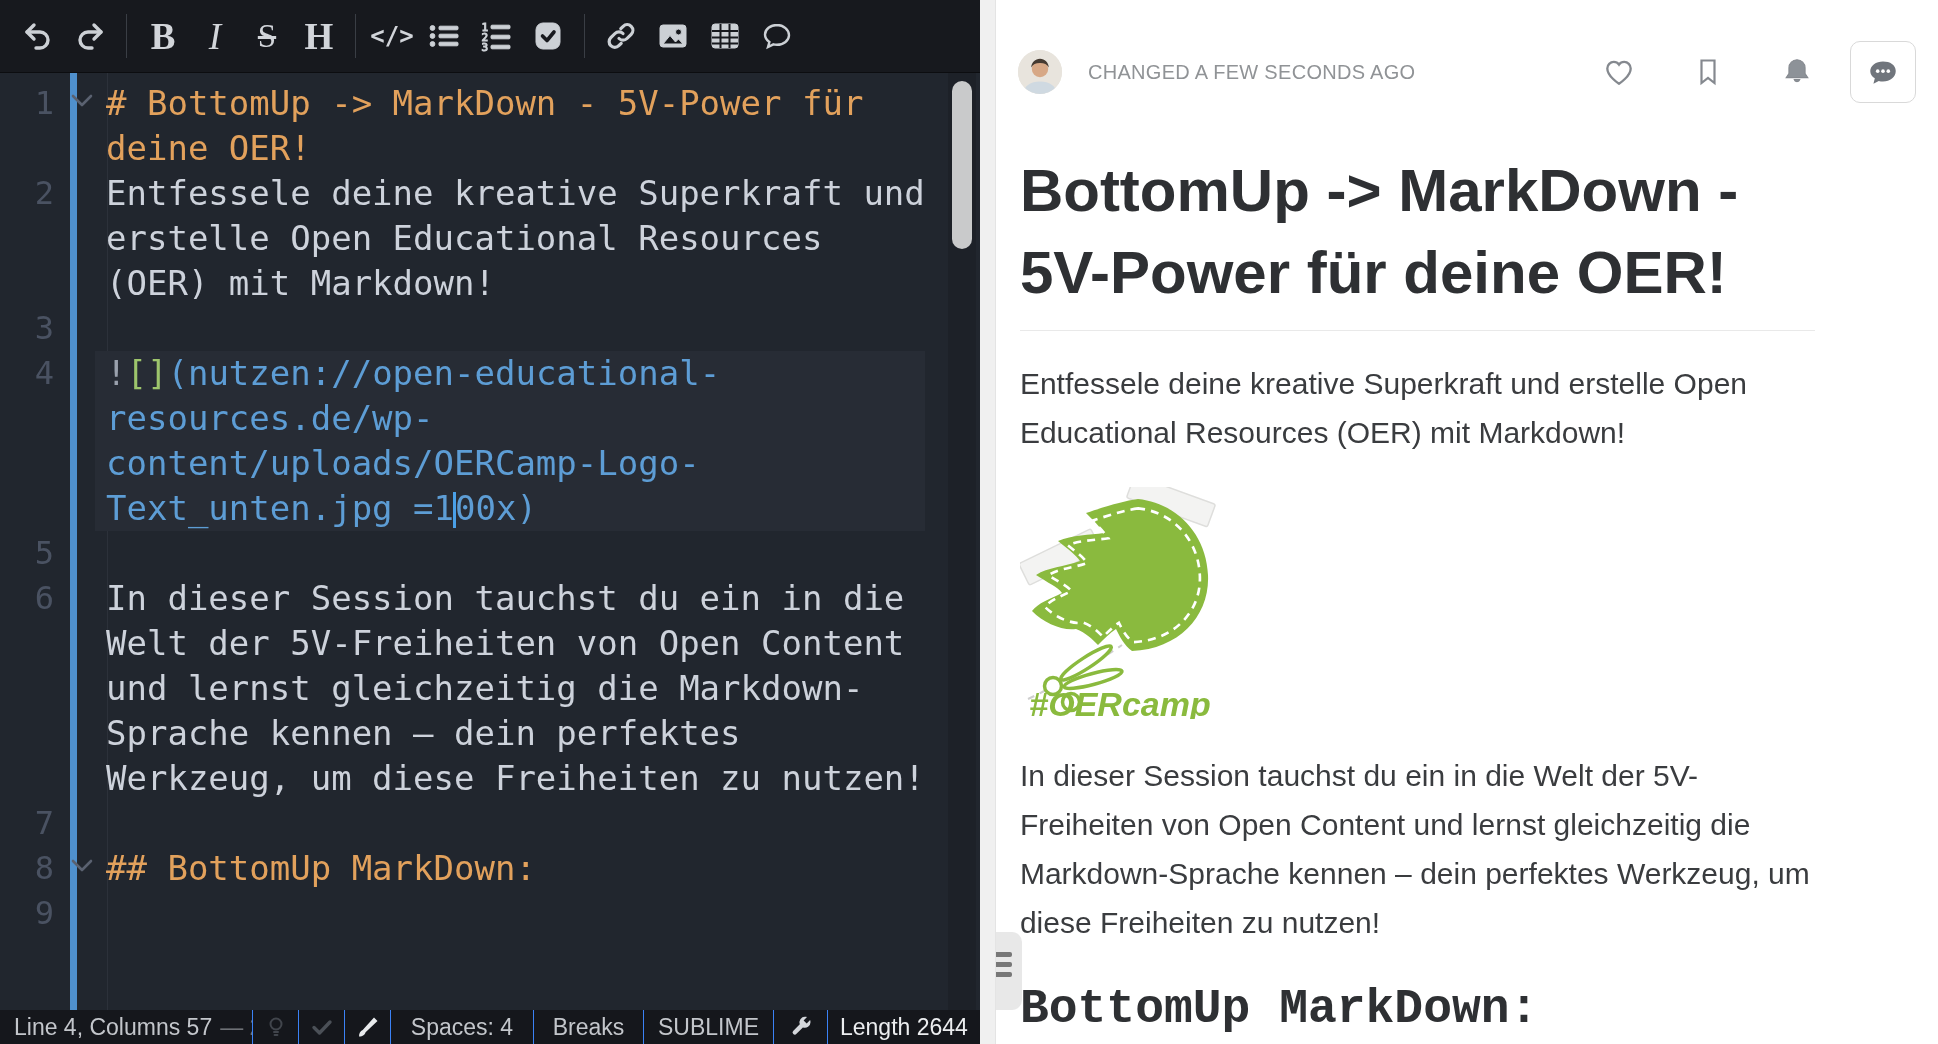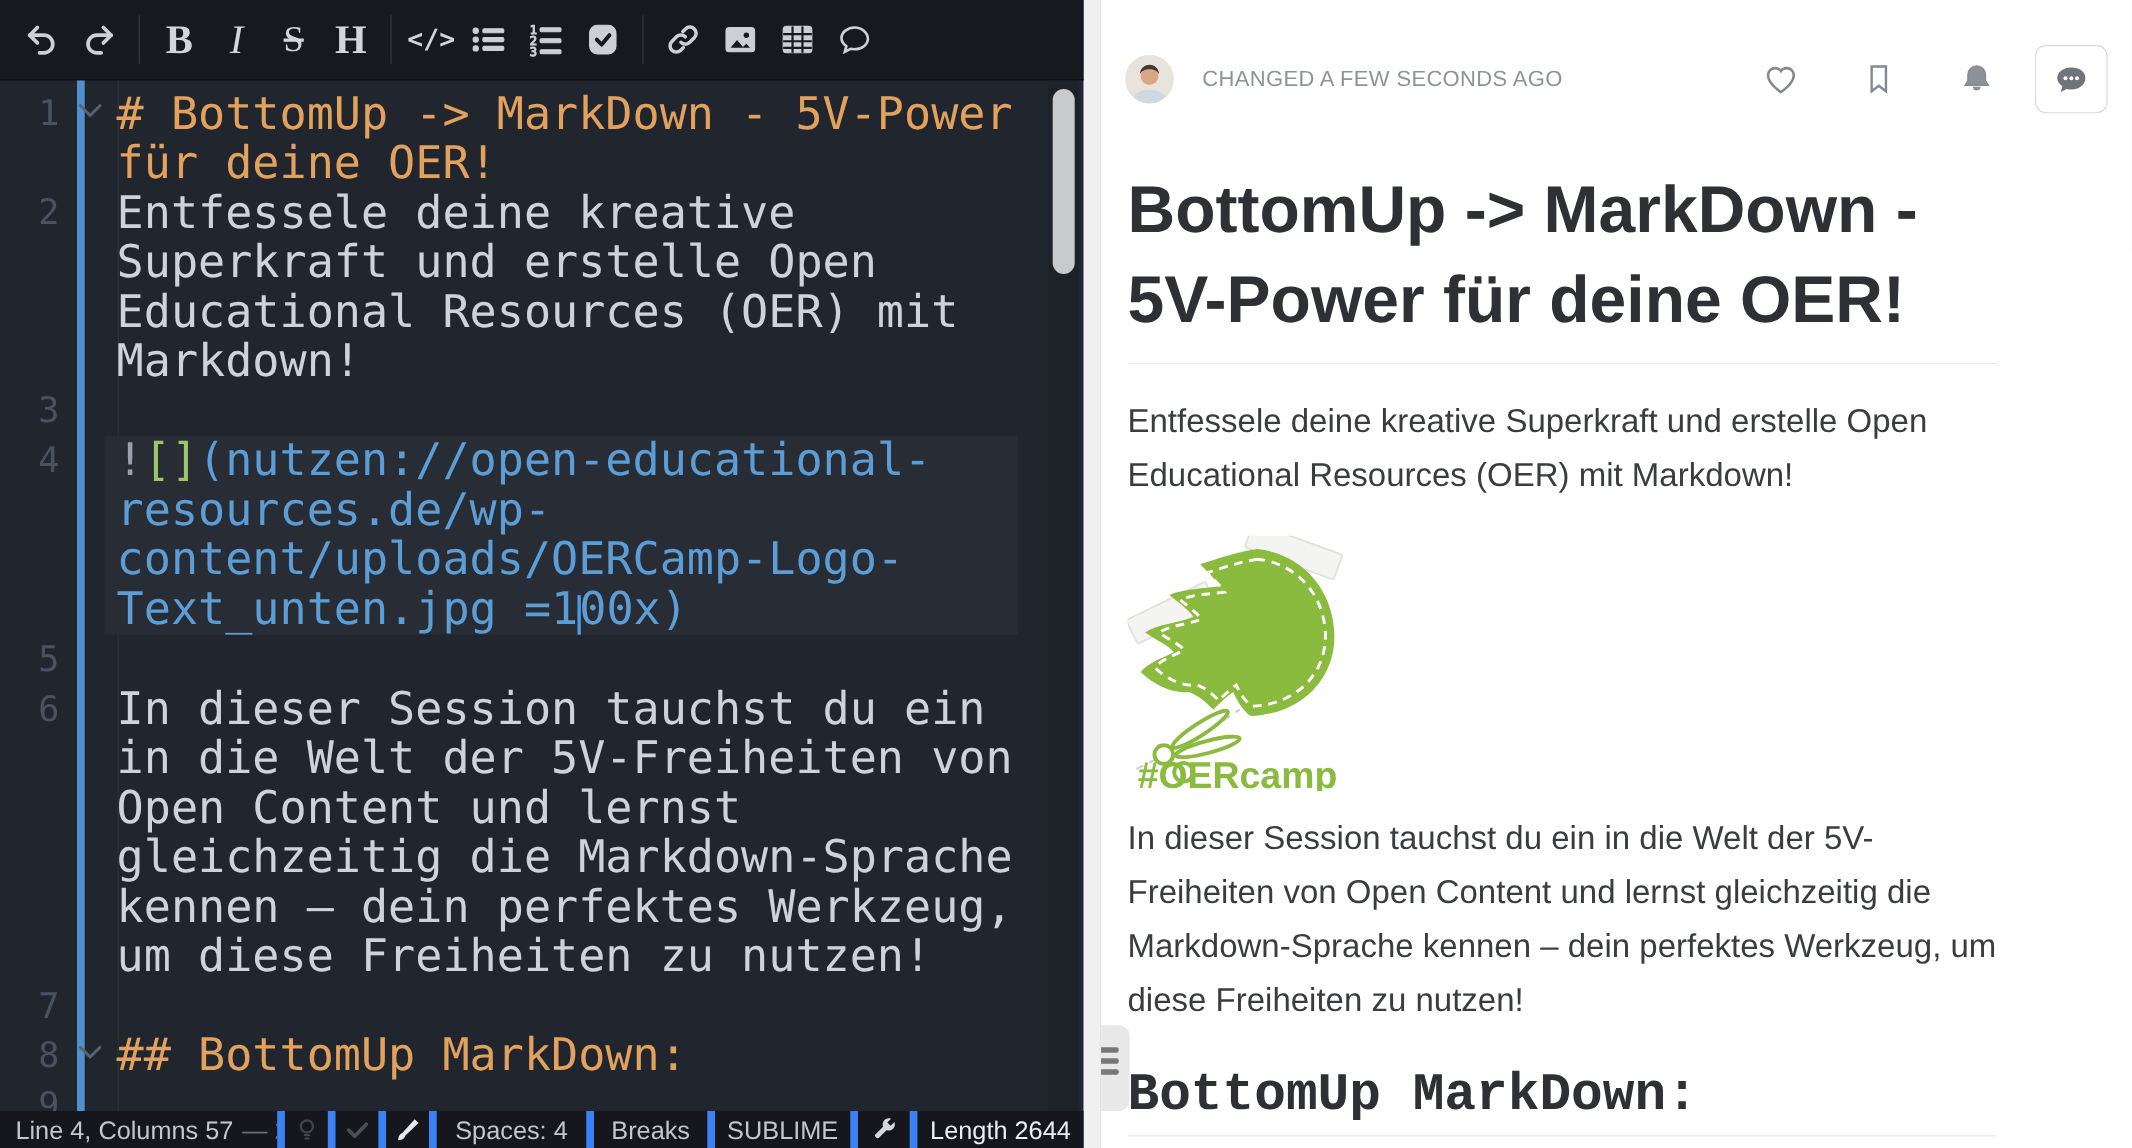--- a/index.html
+++ b/index.html
@@ -22,38 +22,38 @@
   .glyph-code { font-family:"DejaVu Sans Mono", monospace; font-size:24px; font-weight:bold; color:#d2d5da; }
 
   .editor-body { flex:1 1 auto; position:relative; overflow:hidden; padding-top:8px; }
   .gutter-blue { position:absolute; left:70px; top:0; bottom:0; width:7px; background:#4f90cd; }
   .gutter-edge { position:absolute; left:107px; top:0; bottom:0; width:1px; background:#2c313a; }
   .eline { display:flex; align-items:flex-start; position:relative; }
   .lnum { width:58px; flex:0 0 58px; text-align:right; padding-right:4px;
           font-family:"DejaVu Sans Mono", monospace; font-size:32px; line-height:45px; color:#4a5262; }
   .fold { width:48px; flex:0 0 48px; padding-left:12px; padding-top:12px; }
   .ltext { width:830px; flex:0 0 830px; font-family:"DejaVu Sans Mono", monospace;
-           font-size:41px; line-height:45px; color:#cdd2db; min-height:45px;
+           font-size:34px; line-height:45px; color:#cdd2db; min-height:45px;
            overflow-wrap:break-word; }
   .ltext.md-heading { color:#e2a15c; }
   .eline.active .ltext { background:#272c35; margin-left:-11px; padding-left:11px; }
   .tk-bang { color:#9aa1ad; }
   .tk-br { color:#9dc56c; }
   .tk-url { color:#5d9dd5; }
   .cursor { display:inline-block; width:3px; height:36px; background:#4aa0e8;
             vertical-align:text-bottom; margin:0 -1px; }
   .ltext.md-bold { color:#d6dae2; font-weight:bold; }
 
   .vtrack { position:absolute; right:4px; top:0; bottom:0; width:28px; background:#1d2128; }
   .vthumb { position:absolute; left:4px; top:8px; width:20px; height:168px;
             background:#c9cacb; border-radius:10px; }
 
   .statusbar { height:34px; flex:0 0 34px; background:#15171c; display:flex; align-items:stretch;
                font-size:23px; color:#c3c6cb; overflow:hidden; }
-  .sseg { display:flex; align-items:center; border-left:7px solid #3b82f6; padding:0 12px;
+  .sseg { display:flex; align-items:center; border-left:1px solid #3b82f6; padding:0 12px;
           white-space:nowrap; overflow:hidden; }
   .sseg:first-child { border-left:none; width:252px; flex:0 0 252px; padding-left:14px; }
   .sseg.sicon { width:46px; flex:0 0 46px; justify-content:center; padding:0; }
   .sseg.wide { justify-content:center; }
   .dim { color:#6e7176; margin-left:8px; }
   .slen { flex:1 1 auto; justify-content:center; color:#eceef0; }
 
   
   .divider { width:16px; flex:0 0 16px; background:#f0f0f0; border-right:1px solid #e4e4e4; }
 
@@ -66,21 +66,21 @@
   .spacer { flex:1 1 auto; }
   .hbtn { background:none; border:none; cursor:pointer; margin-left:56px; display:flex; align-items:center; }
   .hbtn svg { stroke:#85898f; }
   .comment-btn { margin-left:36px; width:66px; height:62px; background:#fff; border:1px solid #d9d9d9;
                  border-radius:10px; display:flex; align-items:center; justify-content:center; cursor:pointer; }
 
   .pcontent { padding:0 123px 0 24px; height:934px; overflow:hidden; }
   .pcontent h1 { font-size:60px; line-height:82px; color:#2e3033; font-weight:bold; margin:40px 0 16px; }
   .phr { border:none; border-top:1px solid #e9e9e9; margin:0 0 28px; }
   .pcontent p { font-size:30px; line-height:49px; color:#3a3c3f; margin:0 0 30px; }
-  .logo { margin:14px 0 14px; width:200px; }
+  .logo { margin:14px 0 28px; width:200px;font-style:italic; }
   .pcontent h2 { font-size:48px; line-height:52px; color:#2e3033; font-weight:bold; margin:36px 0 10px;font-family:Liberation Mono, monospace; }
   .phr2 { border:none; border-top:1px solid #e9e9e9; margin:0; }
 
   .toc-handle { position:absolute; left:-16px; bottom:34px; width:42px; height:78px;
                 background:#e8e8e8; border-radius:0 10px 10px 0; cursor:pointer; padding:20px 0 0 8px; }
   .toc-handle .bar { display:block; width:24px; height:5px; background:#777; border-radius:2px; margin-bottom:5px; }
 </style>
 </head>
 <body>
 

